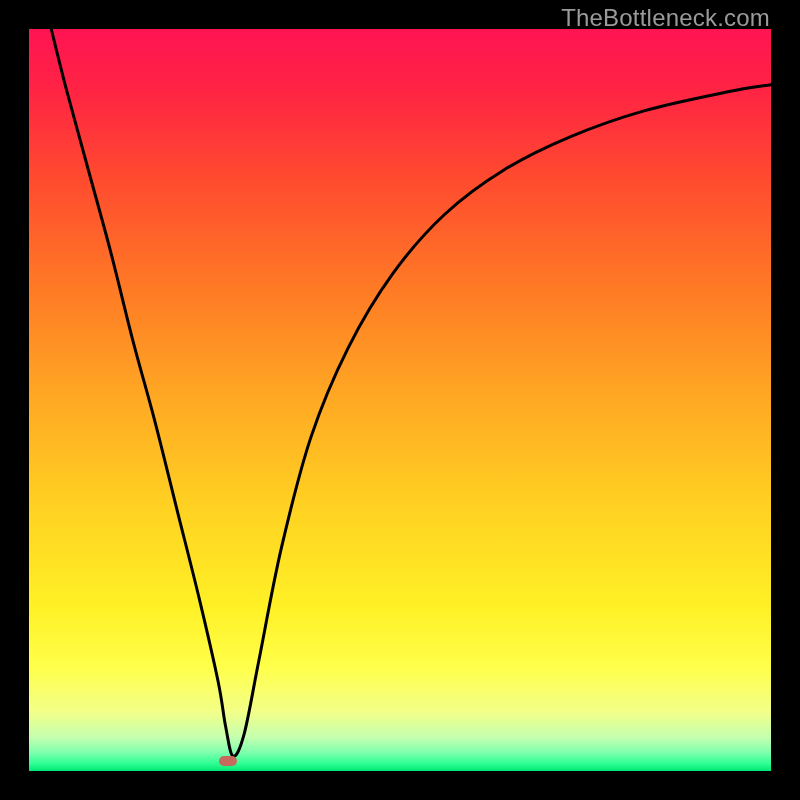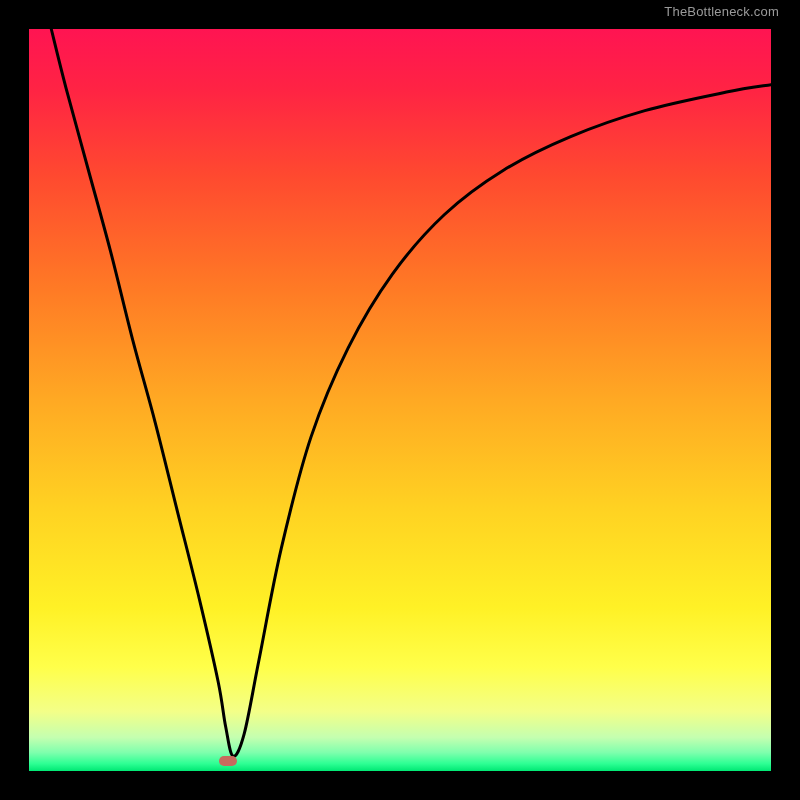--- a/index.html
+++ b/index.html
@@ -42,23 +42,23 @@
     position: absolute;
     width: 18px;
     height: 10px;
     background: #c76a5e;
     border-radius: 5px;
     transform: translate(-50%, -50%);
   }
   .watermark {
     position: absolute;
     top: 4px;
-    right: 21px;
+    right: 30px;
     color: #9a9a9a;
-    font-size: 13px;
+    font-size: 24px;
     font-weight: 500;
     letter-spacing: 0.2px;
   }
 </style>
 </head>
 <body>
 
 <div class="chart-container">
   <div class="watermark">TheBottleneck.com</div>
   <div class="plot-area">

